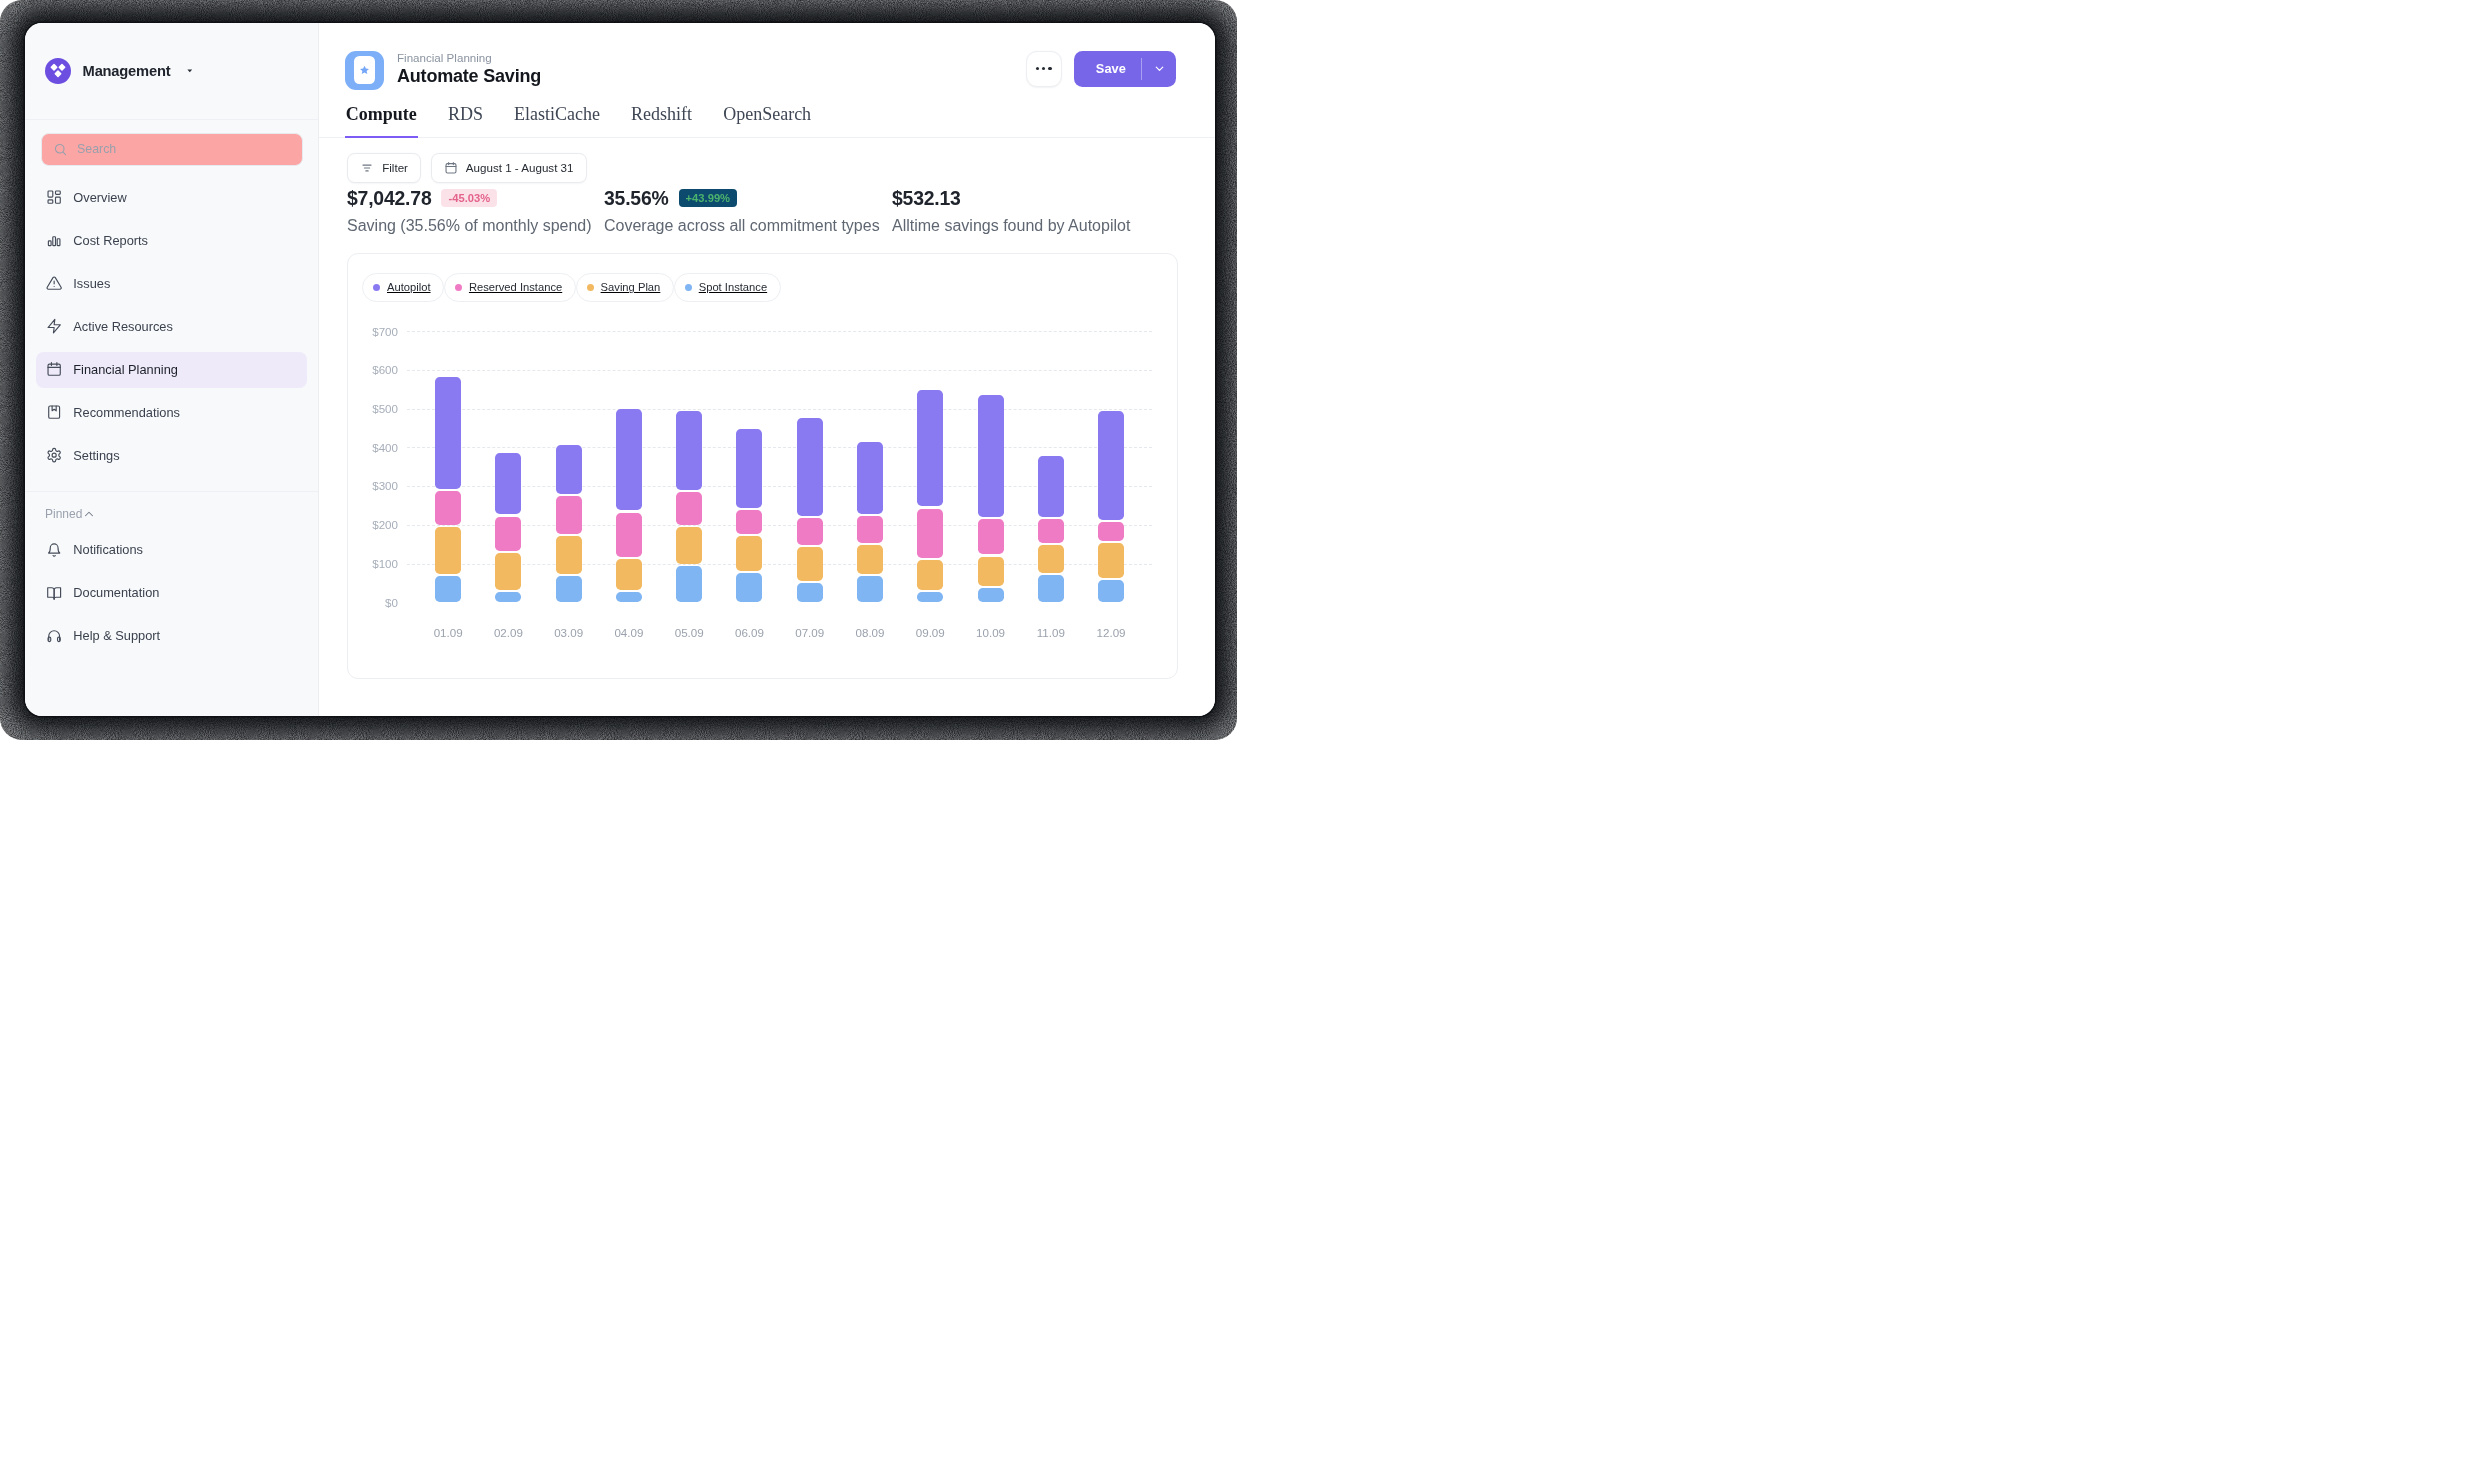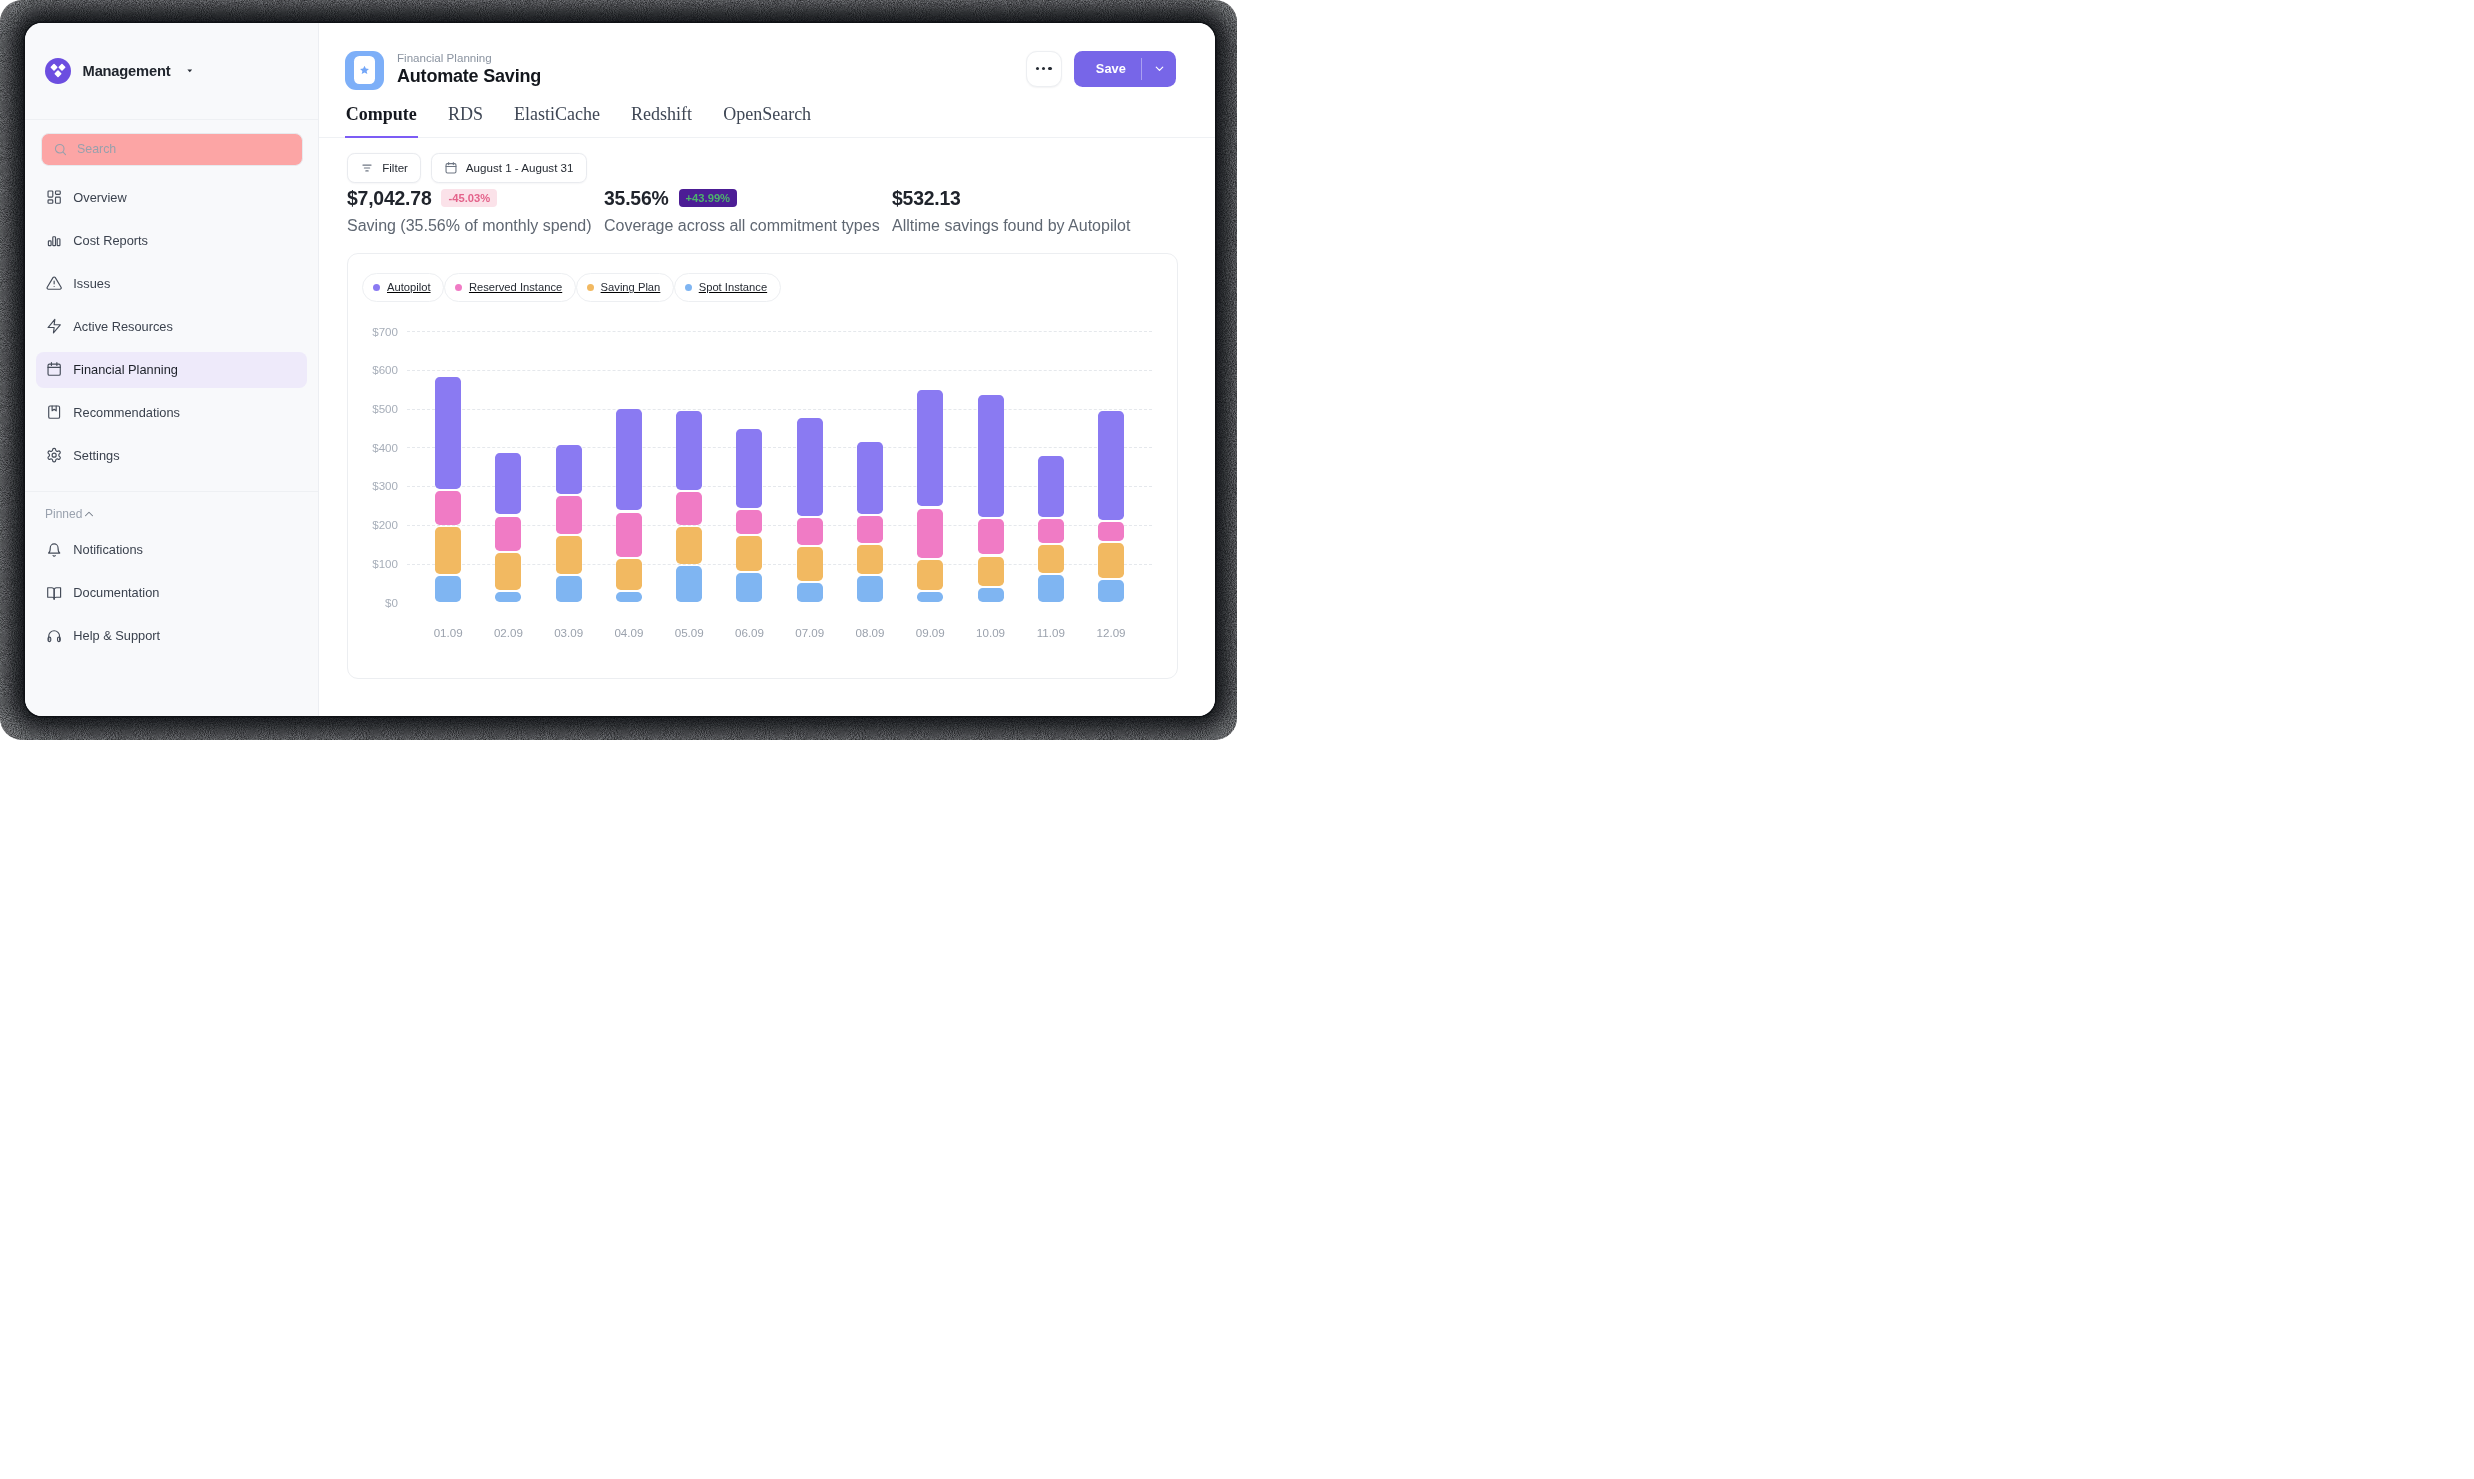--- a/index.html
+++ b/index.html
@@ -56,21 +56,21 @@
   .tool-btn{height:29.5px;display:flex;align-items:center;gap:7.8px;padding:0 12.4px;border:0.8px solid #E9EBEF;border-radius:7.8px;background:#fff;font-size:11.6px;color:#262B33;font-family:inherit;cursor:pointer;box-shadow:0 0.8px 1.6px rgba(16,24,40,.04);}
   .tool-btn svg{color:#6E7683;}
 
   .stats{display:flex;margin-top:4px;}
   .stat:nth-child(1){width:257px;}
   .stat:nth-child(2){width:288px;}
   .stat-top{display:flex;align-items:center;gap:10px;}
   .stat-value{font-size:19.4px;font-weight:700;color:#20242C;letter-spacing:-0.2px;}
   .badge{font-size:11.2px;font-weight:600;padding:3.1px 7px;border-radius:4px;}
   .badge.negative{color:#E4638B;background:#FBE2E9;}
-  .badge.positive{color:#4CB36C;background:#4c1d95;}
+  .badge.positive{color:#4CB36C;background:#0c4a6e;}
   .stat-label{margin-top:7px;font-size:16px;color:#5F6772;}
 
   
   .chart-card{margin-top:18.6px;border:0.8px solid #ECEEF1;border-radius:11px;padding:18.6px 17px 0 14px;height:426px;}
   .legend{display:flex;gap:0;text-decoration:underline;}
   .chip{height:29px;display:flex;align-items:center;gap:7px;padding:0 12.4px 0 10px;border:0.8px solid #EDEFF2;border-radius:775px;background:#fff;font-size:11.2px;color:#262B33;cursor:pointer;}
   .chip-dot{width:7px;height:7px;border-radius:50%;flex:none;}
   .plot{position:relative;margin-top:29.5px;height:319px;}
   .ylabels{position:absolute;left:0;top:0;width:36px;height:271px;}
   .ylabel{position:absolute;right:0;width:100%;font-size:11.6px;color:#A7AEB9;line-height:15.5px;text-align:right;}

